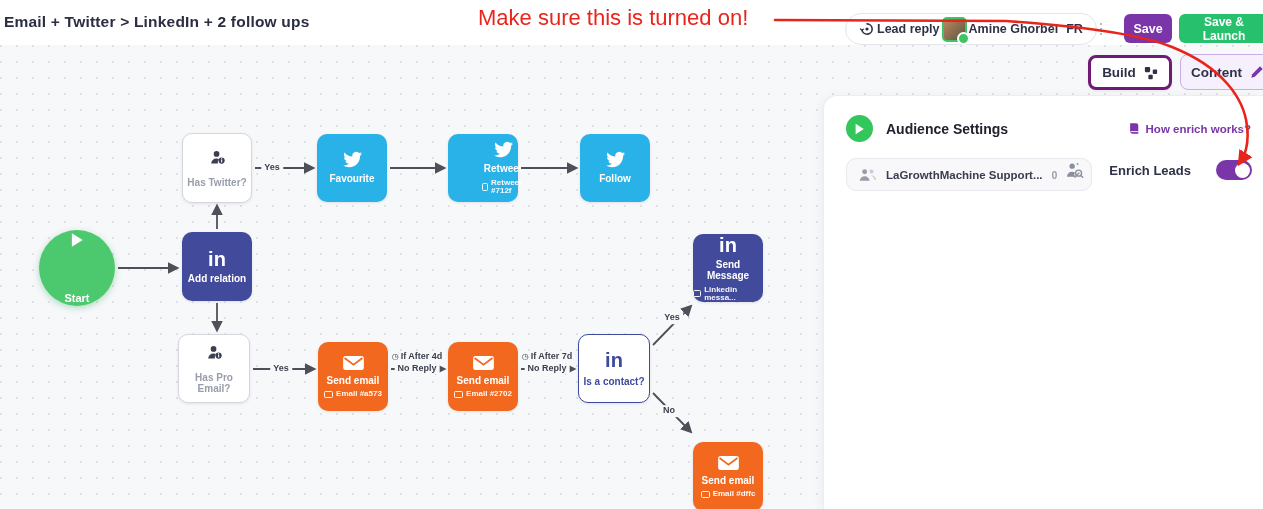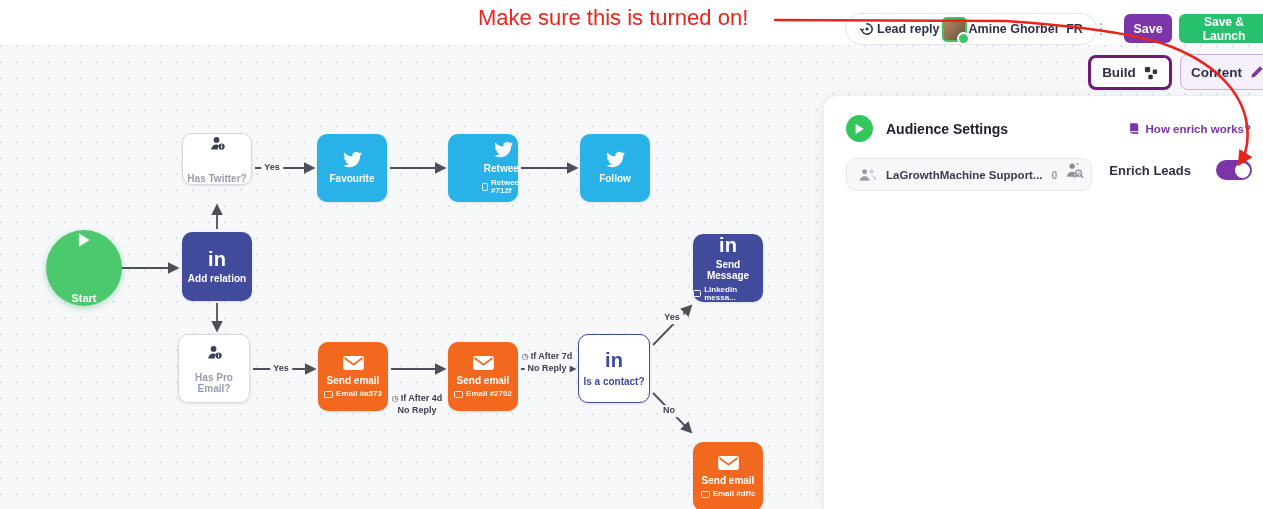--- a/index.html
+++ b/index.html
@@ -101,43 +101,43 @@
     <line x1="653" y1="345" x2="690" y2="307" stroke="#4e4f58" stroke-width="1.8" marker-end="url(#arrow)"></line>
     <line x1="653" y1="393" x2="690" y2="431" stroke="#4e4f58" stroke-width="1.8" marker-end="url(#arrow)"></line>
   </svg>
 <div id="flow-layer">
     <div class="edge-label" style="left: 272px; top: 168px;">
       <span class="line">Yes</span>
     </div>
     <div class="edge-label" style="left: 281px; top: 369px;">
       <span class="line">Yes</span>
     </div>
-    <div class="edge-label" style="left: 417px; top: 363px; margin-top: 42px;">
+    <div class="edge-label" style="left: 417px; top: 363px;">
       <span class="line"><span class="clock">◷</span>If After 4d</span>
       <span class="line">No Reply</span>
     </div>
     <div class="edge-label" style="left: 547px; top: 363px;">
       <span class="line"><span class="clock">◷</span>If After 7d</span>
       <span class="line">No Reply</span>
     </div>
     <div class="edge-label" style="left: 672px; top: 318px;">
       <span class="line">Yes</span>
     </div>
     <div class="edge-label" style="left: 669px; top: 411px;">
       <span class="line">No</span>
     </div>
-    <div class="node start" style="left: 46px; top: 230px; width: 76px; height: 76px; gap: 44px;">
+    <div class="node start" style="left: 39px; top: 230px; width: 76px; height: 76px; gap: 44px;">
       <span class="node-icon">
         <svg width="14" height="16" viewBox="0 0 12 14">
           <path d="M1.5 1l9.5 6-9.5 6z" fill="#fff"></path>
         </svg>
       </span>
       <span class="node-label">Start</span>
     </div>
-    <div class="node condition" style="left: 182px; top: 133px; width: 70px; height: 52px; justify-content: space-between;">
+    <div class="node condition" style="left: 182px; top: 133px; width: 70px; height: 70px;">
       <span class="node-icon">
         <svg width="19" height="19" viewBox="0 0 20 20">
           <circle cx="9" cy="6.2" r="3" fill="#3c3f52"></circle>
           <path d="M3.3 16.2c.6-3.4 2.8-5.2 5.6-5.2.9 0 1.8.2 2.6.6a5.3 5.3 0 0 0-1.1 4.6z" fill="#3c3f52"></path>
           <circle cx="14.3" cy="13.2" r="3.3" fill="#3c3f52"></circle>
           <rect x="13.8" y="12.2" width="1.1" height="3" fill="#fff"></rect>
           <rect x="13.8" y="10.7" width="1.1" height="1.1" fill="#fff"></rect>
         </svg>
       </span>
       <span class="node-label">Has Twitter?</span>
@@ -239,20 +239,21 @@
       </span>
       <span class="node-label">Send email</span>
       <span class="node-sublabel">
         <span class="bubble"></span>
         <span class="subtxt">Email #dffc</span>
       </span>
     </div>
   </div>
 
 <div class="header">
+  <div class="page-title">Email + Twitter &gt; LinkedIn + 2 follow ups</div>
 
   <div class="account-pill">
     <span style="display:flex;">
       <svg width="16" height="16" viewBox="0 0 18 18">
           <path d="M9 3.2a5.8 5.8 0 1 1-5.7 6.9" fill="none" stroke="#2f3147" stroke-width="1.8" stroke-linecap="round"></path>
           <circle cx="9" cy="9" r="1.8" fill="#2f3147"></circle>
           <path d="M3.3 10.1 1.6 8.9M3.3 10.1 5 9.2" stroke="#2f3147" stroke-width="1.4" stroke-linecap="round"></path>
         </svg>
     </span>
     <span class="txt">Lead reply</span>

